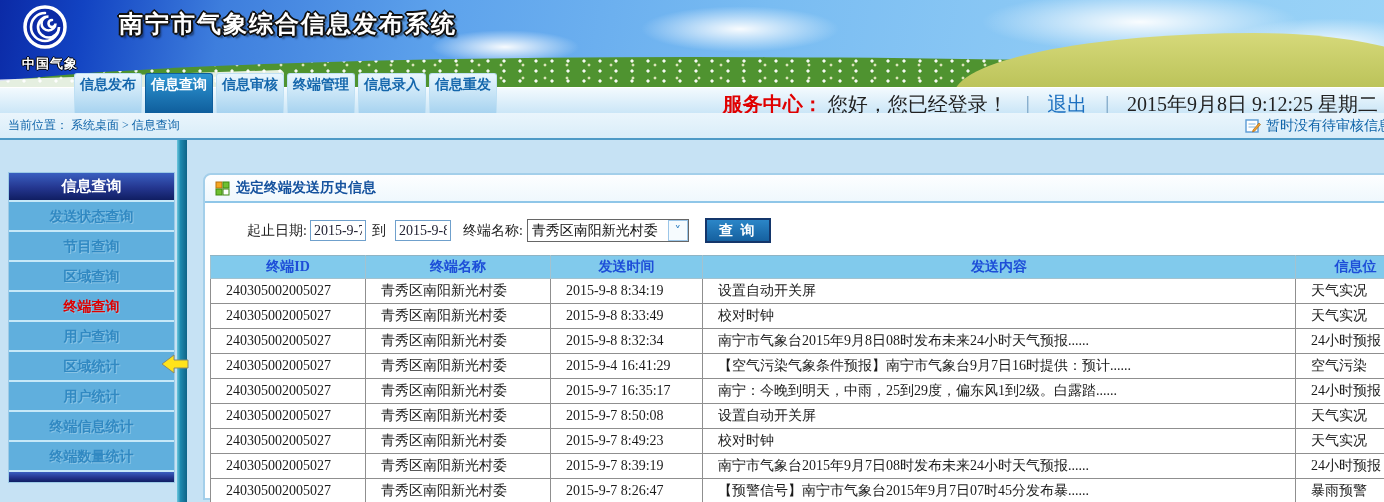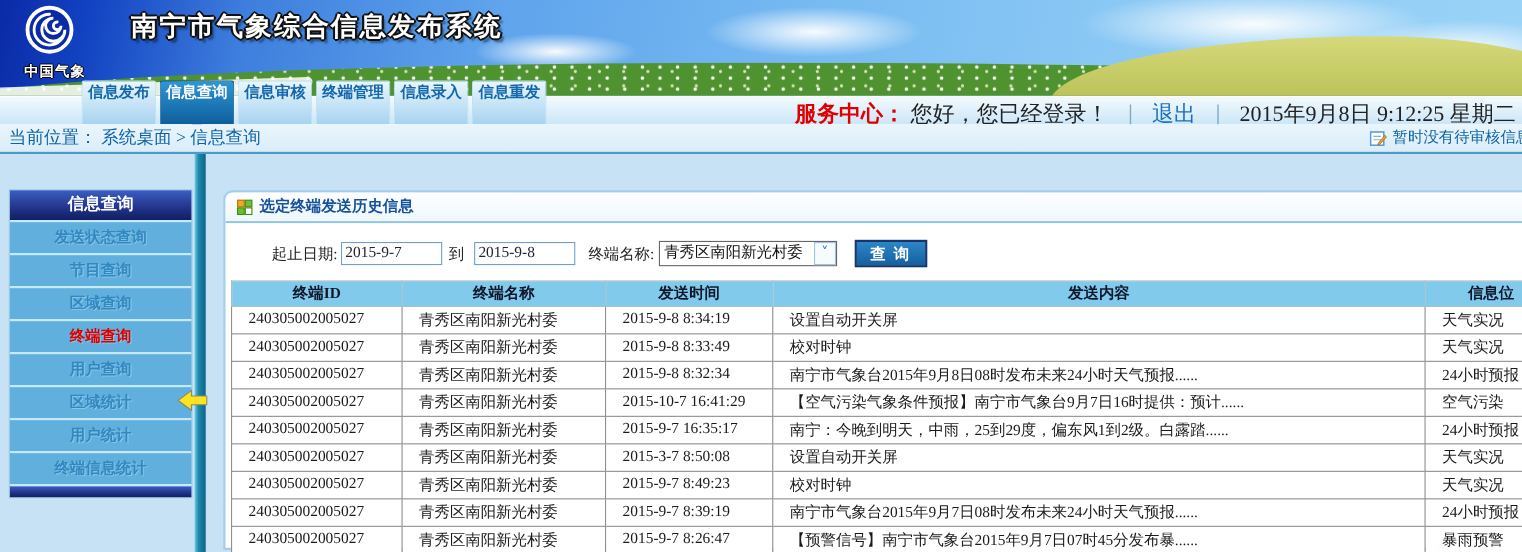--- a/index.html
+++ b/index.html
@@ -40,21 +40,21 @@
   .service { position:absolute; right:6px; top:4px; height:41px; line-height:25px; font-size:20px; white-space:nowrap; }
   .service .label { color:#E00000; font-weight:bold; }
   .service .greet { color:#222; }
   .service .sep { color:#7FA8C8; margin:0 5px; }
   .service .logout { color:#1B6FBF; cursor:pointer; }
   .service .datetime { color:#222; }
 
   
   .crumbrow { position:absolute; left:0; top:113px; width:1384px; height:27px;
     background:linear-gradient(#EAF5FC,#D9EDF9); border-bottom:2px solid #4E9AC6; }
-  .crumb { position:absolute; left:8px; top:0; line-height:25px; font-size:16px; color:#0E63A8; white-space:nowrap; }
+  .crumb { position:absolute; left:8px; top:0; line-height:25px; font-size:12px; color:#0E63A8; white-space:nowrap; }
   .notice { position:absolute; right:-8px; top:0; line-height:25px; font-size:14px; color:#0E63A8;
     white-space:nowrap; display:flex; align-items:center; gap:5px; }
 
   
   .content { position:absolute; left:0; top:140px; width:1384px; height:362px; background:#C6E2F4; }
 
   .sidebar { position:absolute; left:8px; top:172px; width:167px; border:1px solid #9CCAE6; }
   .side-header,.side-footer { background:linear-gradient(#3A5FC0 0%,#24368F 55%,#101E62 100%); }
   .side-header { height:27px; line-height:27px; text-align:center; color:#fff; font-weight:bold; font-size:15px; }
   .side-item { height:30px; line-height:29px; text-align:center; font-size:14px; font-weight:bold;
@@ -67,35 +67,35 @@
     background:linear-gradient(to right,#6EC8DE 0%,#1E89AE 35%,#0E6387 100%); }
   .jump-arrow { position:absolute; left:161px; top:353px; }
 
   .panel { position:absolute; left:203px; top:173px; width:1200px; height:327px;
     background:#fff; border:2px solid #A3CFEA; border-radius:8px 0 0 0; }
   .panel-title { height:28px; display:flex; align-items:center; gap:6px; padding-left:10px;
     background:linear-gradient(#FDFEFF,#EFF8FD); border-bottom:2px solid #8FC6E8; border-radius:8px 0 0 0; }
   .panel-title .txt { font-size:14px; font-weight:bold; color:#15529E; }
 
   .queryform { margin:15px 0 0 42px; display:flex; align-items:center; font-size:14px; color:#222; }
-  .queryform input { width:92px; height:21px; border:1px solid #6FA0CC; font-size:14px;
+  .queryform input { width:56px; height:21px; border:1px solid #6FA0CC; font-size:14px;
     font-family:"Liberation Serif","DejaVu Serif",serif; color:#223; padding:0 3px; margin-left:3px; }
   .lbl-to { margin:0 6px; }
   .lbl-term { margin-left:12px; }
   .select { margin-left:4px; width:162px; height:23px; border:1px solid #666; background:#fff;
     display:flex; align-items:stretch; cursor:pointer; }
   .select .val { flex:1; line-height:21px; padding-left:4px; font-size:14px; color:#111; white-space:nowrap; overflow:hidden; }
   .select .arrow { width:20px; border:1px solid #9CC6E8; background:#F6FBFE; color:#2E7DC0;
     font-size:13px; line-height:19px; text-align:center; font-family:"DejaVu Sans",sans-serif; }
   .query-btn { margin-left:16px; width:66px; height:25px; background:linear-gradient(#2B86C8,#15609F);
     border:2px solid #14366B; color:#fff; font-weight:bold; font-size:14px; letter-spacing:2px;
     cursor:pointer; font-family:"Liberation Serif","DejaVu Serif",serif; }
 
   table.hist { border-collapse:collapse; margin:12px 0 0 5px; table-layout:fixed; width:1205px; font-size:14px; }
-  table.hist th { background:#81CAEC; color:#0f172a; font-weight:bold; height:23px;
+  table.hist th { background:#81CAEC; color:#1d4ed8; font-weight:bold; height:23px;
     border:1px solid #A3C2CF; border-top-color:#8FB4C4; text-align:center; }
   table.hist td { background:#fff; color:#1A1A1A; height:25px; border:1px solid #8F8F8F;
     padding:0 15px; white-space:nowrap; overflow:hidden; }
 </style>
 </head>
 <body>
 
 <div class="banner">
   <div class="cloud" style="left:640px;top:6px;width:200px;height:46px;"></div>
   <div class="cloud" style="left:980px;top:-8px;width:320px;height:60px;"></div>
@@ -154,20 +154,21 @@
 <div class="sidebar">
   <div class="side-header">信息查询</div>
   <div class="side-item">发送状态查询</div>
   <div class="side-item">节目查询</div>
   <div class="side-item">区域查询</div>
   <div class="side-item active">终端查询</div>
   <div class="side-item">用户查询</div>
   <div class="side-item">区域统计</div>
   <div class="side-item">用户统计</div>
   <div class="side-item">终端信息统计</div>
+  <div class="side-item">终端数量统计</div>
   <div class="side-footer"></div>
 </div>
 
 <div class="divider"></div>
 <svg class="jump-arrow" width="28" height="22" viewBox="0 0 28 22">
   <polygon points="1,11 13,2 13,7 27,7 27,15 13,15 13,20" fill="#FFE31A" stroke="#8A8A6A" stroke-width="1"></polygon>
 </svg>
 
 <div class="panel">
   <div class="panel-title">
@@ -228,35 +229,35 @@
       <tr>
         <td>240305002005027</td>
         <td>青秀区南阳新光村委</td>
         <td>2015-9-8 8:32:34</td>
         <td>南宁市气象台2015年9月8日08时发布未来24小时天气预报......</td>
         <td>24小时预报</td>
       </tr>
       <tr>
         <td>240305002005027</td>
         <td>青秀区南阳新光村委</td>
-        <td>2015-10-7 16:41:29</td>
+        <td>2015-9-4 16:41:29</td>
         <td>【空气污染气象条件预报】南宁市气象台9月7日16时提供：预计......</td>
         <td>空气污染</td>
       </tr>
       <tr>
         <td>240305002005027</td>
         <td>青秀区南阳新光村委</td>
         <td>2015-9-7 16:35:17</td>
         <td>南宁：今晚到明天，中雨，25到29度，偏东风1到2级。白露踏......</td>
         <td>24小时预报</td>
       </tr>
       <tr>
         <td>240305002005027</td>
         <td>青秀区南阳新光村委</td>
-        <td>2015-3-7 8:50:08</td>
+        <td>2015-9-7 8:50:08</td>
         <td>设置自动开关屏</td>
         <td>天气实况</td>
       </tr>
       <tr>
         <td>240305002005027</td>
         <td>青秀区南阳新光村委</td>
         <td>2015-9-7 8:49:23</td>
         <td>校对时钟</td>
         <td>天气实况</td>
       </tr>

